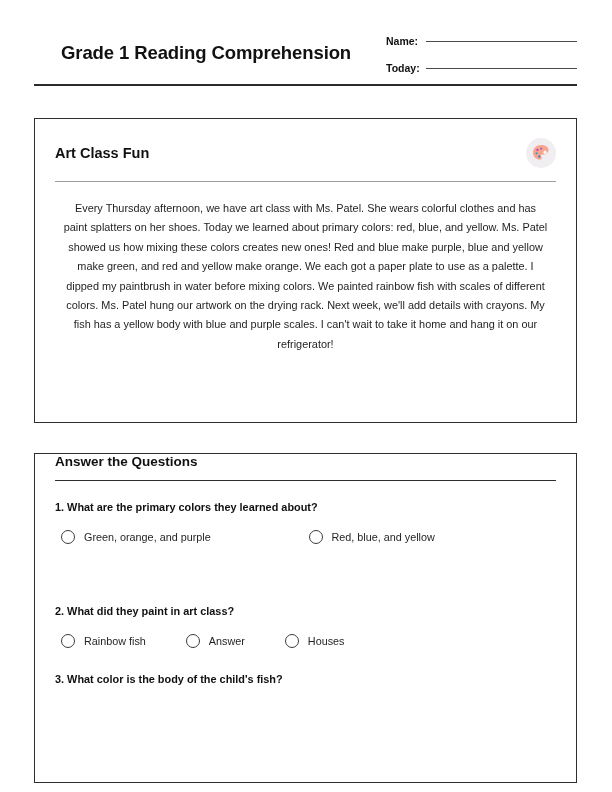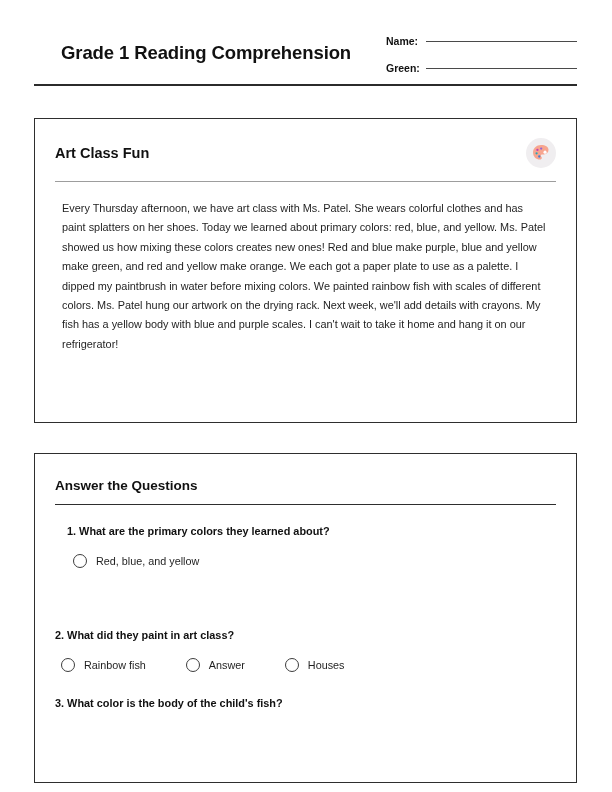--- a/index.html
+++ b/index.html
@@ -120,45 +120,45 @@
     margin-top: 12px;
     height: 0;
     border-top: 1.4px solid #9d9d9d;
   }
   .story-text {
     margin-top: 17px;
     font-size: 10.9px;
     line-height: 19.4px;
     color: #1f1f1f;
     padding: 0 7px 0 7px;
-    text-align: left;
+    text-align: center;
   }
 
   
   .questions-card {
     left: 34px;
     top: 453px;
     width: 543px;
     height: 330px;
-    padding: 24px 20px 0 20px;
+    padding: 0 20px 0 20px;
     overflow: hidden;
   }
   .questions-title {
     font-size: 13.5px;
     font-weight: bold;
     color: #111111;
   }
   .questions-divider {
     margin-top: 11px;
     height: 0;
     border-top: 1.4px solid #2e2e2e;
   }
 
   .question-block { margin-top: 21px; }
-  .question-block.q1 { margin-top: 20px; margin-left: 12px; }
+  .question-block.q1 { margin-top: 20px; }
   .question-text {
     font-size: 10.9px;
     font-weight: bold;
     color: #111111;
     margin-bottom: 13px;
   }
   .options {
     display: flex;
     flex-wrap: wrap;
     padding-left: 6px;
@@ -201,21 +201,21 @@
 <div class="page">
 
   <div class="header">
     <div class="worksheet-title">Grade 1 Reading Comprehension</div>
     <div class="name-date">
       <div class="field-row name">
         <span class="field-label">Name:</span>
         <span class="field-rule"></span>
       </div>
       <div class="field-row date">
-        <span class="field-label">Green:</span>
+        <span class="field-label">Today:</span>
         <span class="field-rule"></span>
       </div>
     </div>
   </div>
   <div class="header-rule"></div>
 
   <div class="card story-card">
     <div class="story-head">
       <div class="story-title">Art Class Fun</div>
       <div class="story-icon-wrap">
@@ -235,20 +235,24 @@
 
   <div class="card questions-card">
     <div class="questions-title">Answer the Questions</div>
     <div class="questions-divider"></div>
 
     <div class="question-block q1">
       <div class="question-text">1. What are the primary colors they learned about?</div>
       <div class="options grid2">
         <div class="option">
           <span class="radio"></span>
+          <span class="option-label">Green, orange, and purple</span>
+        </div>
+        <div class="option">
+          <span class="radio"></span>
           <span class="option-label">Red, blue, and yellow</span>
         </div>
       </div>
     </div>
 
     <div class="question-block q2">
       <div class="question-text">2. What did they paint in art class?</div>
       <div class="options inline">
         <div class="option">
           <span class="radio"></span>

